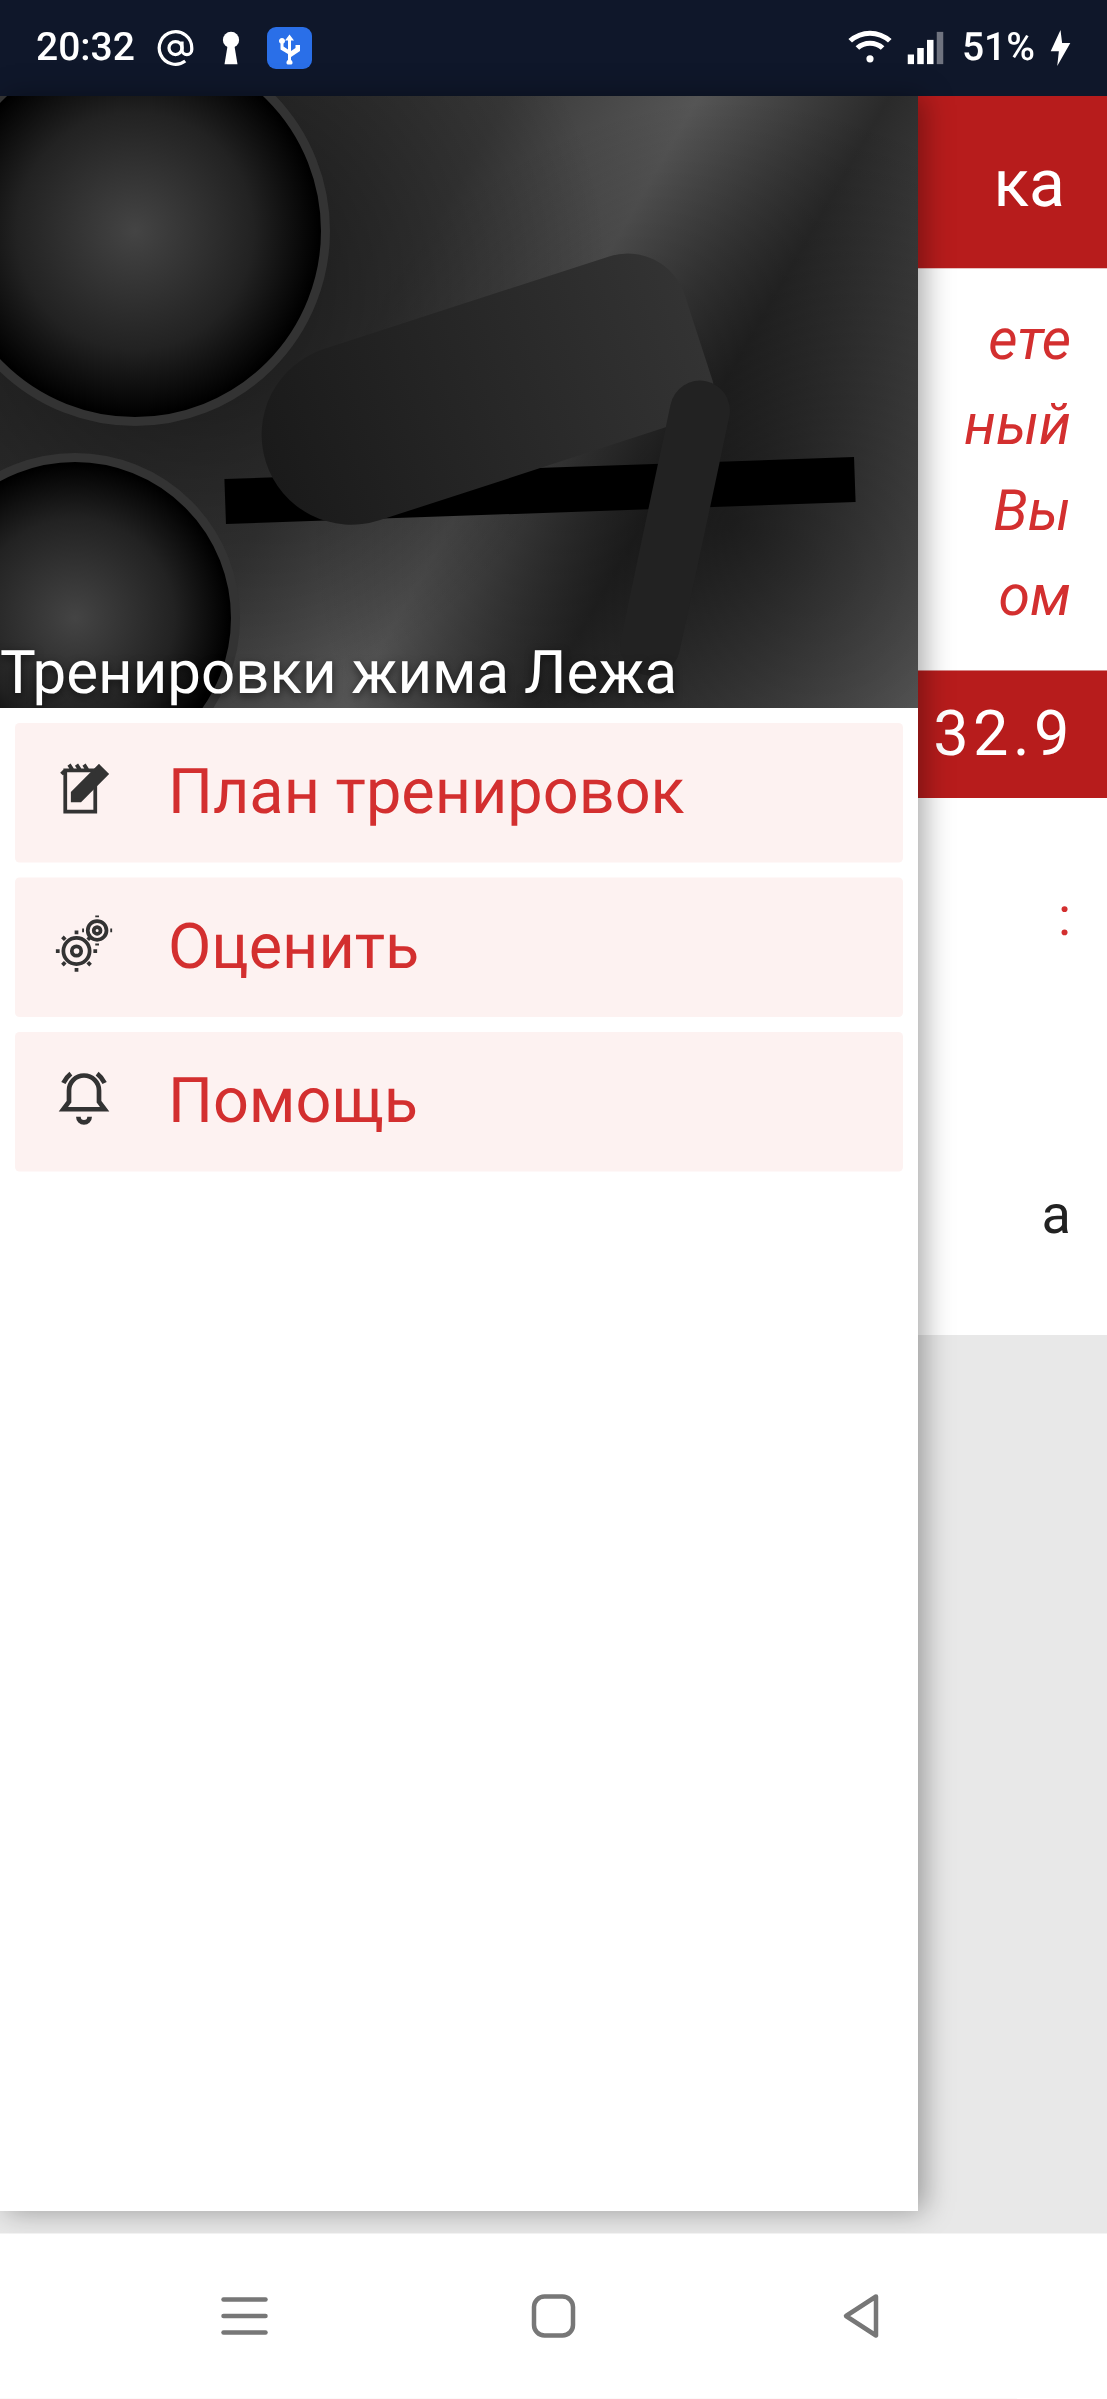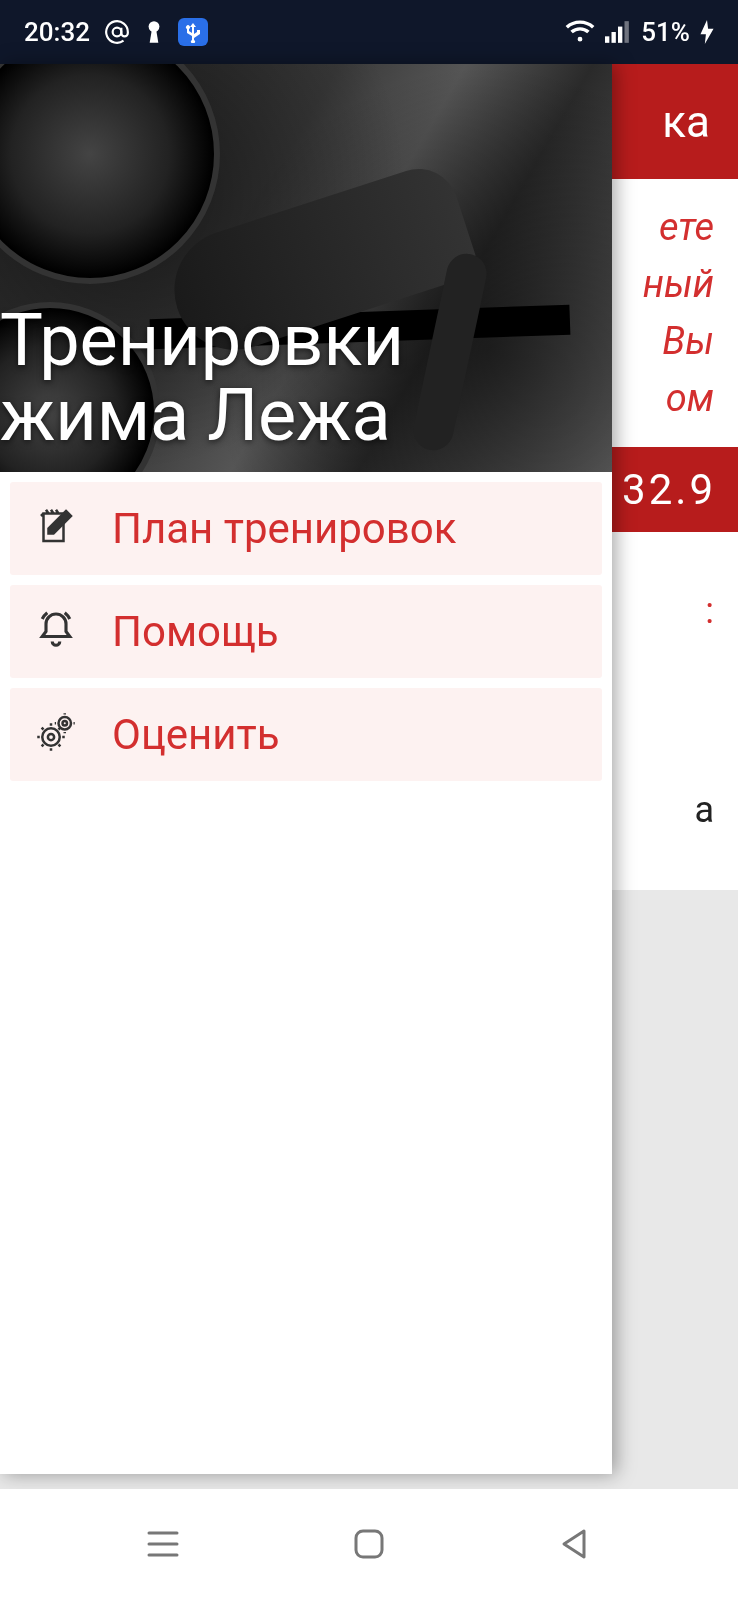--- a/index.html
+++ b/index.html
@@ -126,24 +126,24 @@
     .leg-shape {
       position: absolute;
       width: 40px; height: 200px;
       background: #222;
       bottom: 20px; left: 430px;
       border-radius: 20px;
       transform: rotate(12deg);
     }
     .drawer-title {
       position: absolute;
-      bottom: 18px;
+      bottom: 2px;
       left: 0;
       color: #fff;
-      font-size: 72px;
+      font-size: 40px;
       font-weight: 400;
       line-height: 1.05;
       text-shadow: 0 2px 6px rgba(0,0,0,0.6);
       padding-right: 26px;
     }
     .drawer-menu { padding: 10px; }
     .menu-item {
       display: flex;
       align-items: flex-start;
       gap: 34px;
@@ -256,43 +256,43 @@
   </div>
   <div class="drawer-menu">
     <div class="menu-item">
       <span class="icon">
         <svg width="40" height="40" viewBox="0 0 32 32" fill="none" stroke="#333" stroke-width="2">
             <path d="M6 6 L22 6 L22 28 L6 28 Z M6 6 L4 8 M10 6 L8 3 M14 6 L12 3 M18 6 L16 3"></path>
             <path d="M24 4 L28 8 L14 22 L10 22 L10 18 Z" fill="#333"></path>
           </svg>
       </span>
       <span class="menu-text">План тренировок</span>
-    </div>
-    <div class="menu-item">
-      <span class="icon">
-        <svg width="40" height="40" viewBox="0 0 32 32" fill="none" stroke="#333" stroke-width="2.5">
-            <path d="M16 4 a8 8 0 0 1 8 8 v6 l3 4 H5 l3-4 v-6 a8 8 0 0 1 8-8 Z M13 26 a3 3 0 0 0 6 0"></path>
-            <path d="M5 8 a14 14 0 0 1 4-5 M27 8 a14 14 0 0 0-4-5"></path>
-          </svg>
-      </span>
-      <span class="menu-text">Помощь</span>
     </div>
     <div class="menu-item">
       <span class="icon">
         <svg width="40" height="40" viewBox="0 0 32 32" fill="none" stroke="#333" stroke-width="2">
             <circle cx="12" cy="20" r="7"></circle>
             <circle cx="12" cy="20" r="2.5"></circle>
             <path d="M12 11v-2M12 29v2M3 20h-2M21 20h2M6 14l-1.5-1.5M18 26l1.5 1.5M6 26l-1.5 1.5M18 14l1.5-1.5"></path>
             <circle cx="23" cy="9" r="5"></circle>
             <circle cx="23" cy="9" r="1.8"></circle>
             <path d="M23 2v-1M23 16v1M16 9h-1M30 9h1"></path>
           </svg>
       </span>
       <span class="menu-text">Оценить</span>
     </div>
+    <div class="menu-item">
+      <span class="icon">
+        <svg width="40" height="40" viewBox="0 0 32 32" fill="none" stroke="#333" stroke-width="2.5">
+            <path d="M16 4 a8 8 0 0 1 8 8 v6 l3 4 H5 l3-4 v-6 a8 8 0 0 1 8-8 Z M13 26 a3 3 0 0 0 6 0"></path>
+            <path d="M5 8 a14 14 0 0 1 4-5 M27 8 a14 14 0 0 0-4-5"></path>
+          </svg>
+      </span>
+      <span class="menu-text">Помощь</span>
+    </div>
   </div>
 </div>
 
 <div class="nav-bar">
   <div class="nav-btn">
     <svg width="36" height="30" viewBox="0 0 36 30" stroke="#777" stroke-width="3" stroke-linecap="round">
         <line x1="4" y1="4" x2="32" y2="4"></line>
         <line x1="4" y1="15" x2="32" y2="15"></line>
         <line x1="4" y1="26" x2="32" y2="26"></line>
       </svg>

